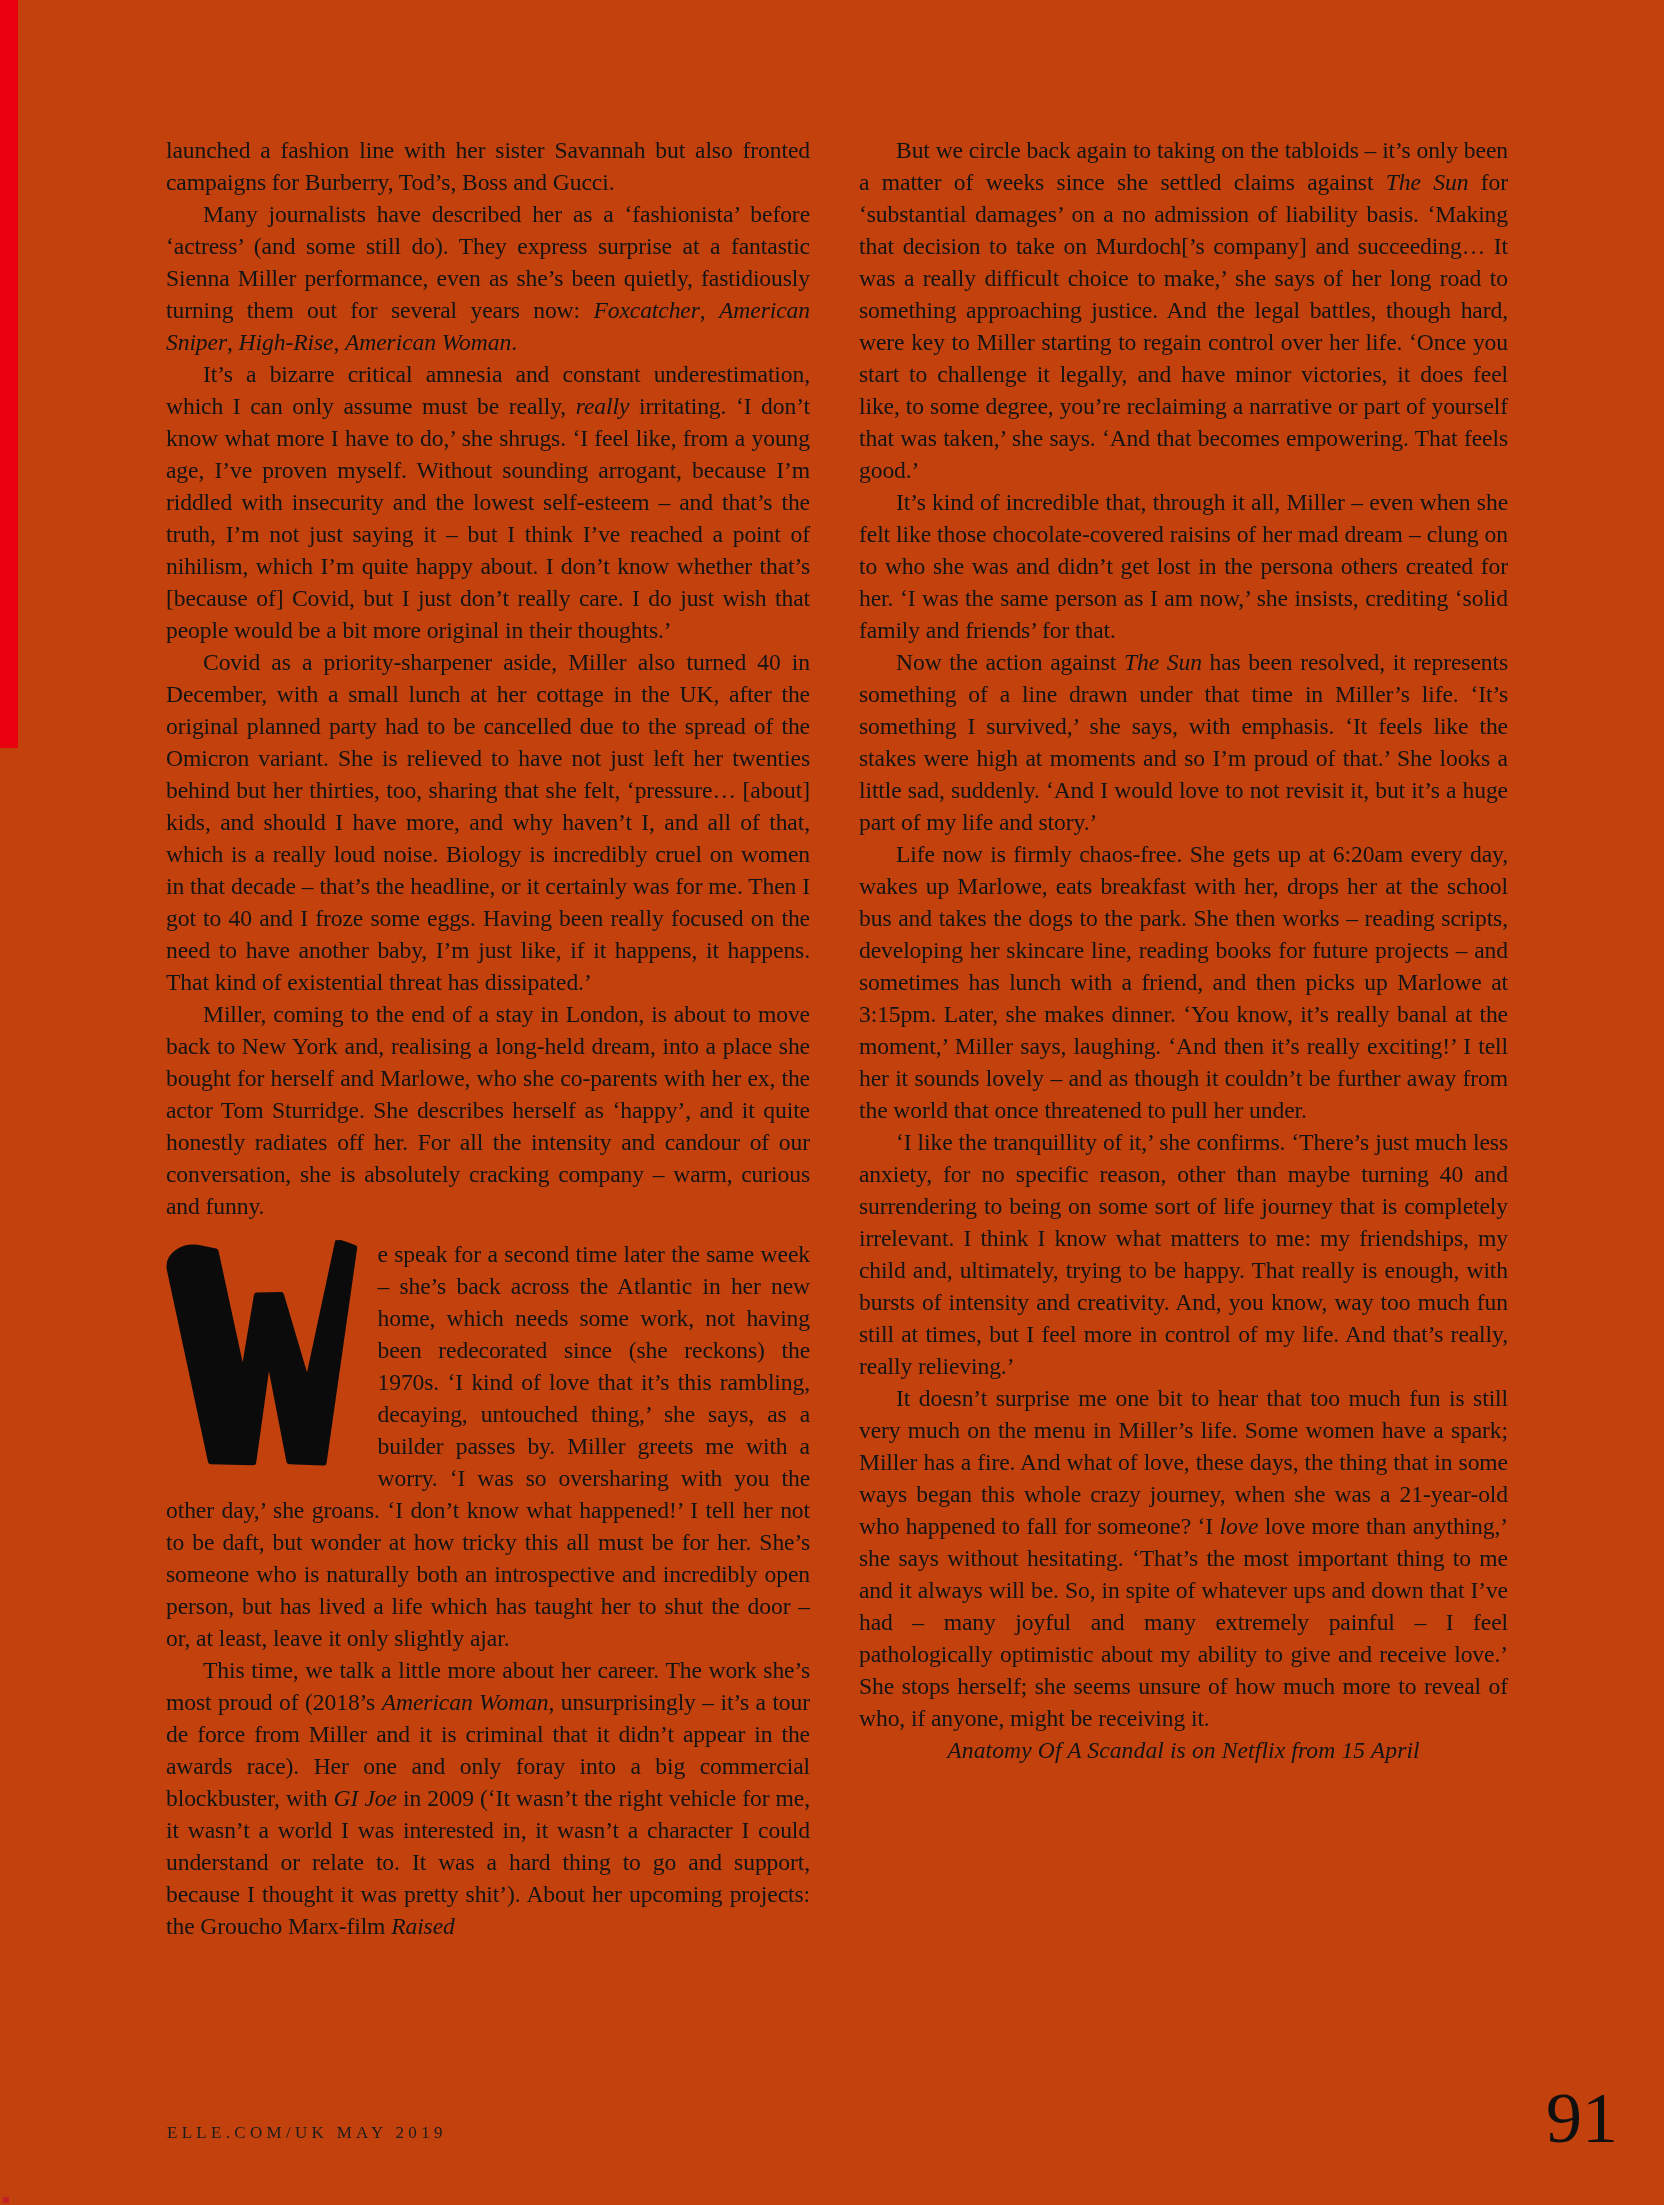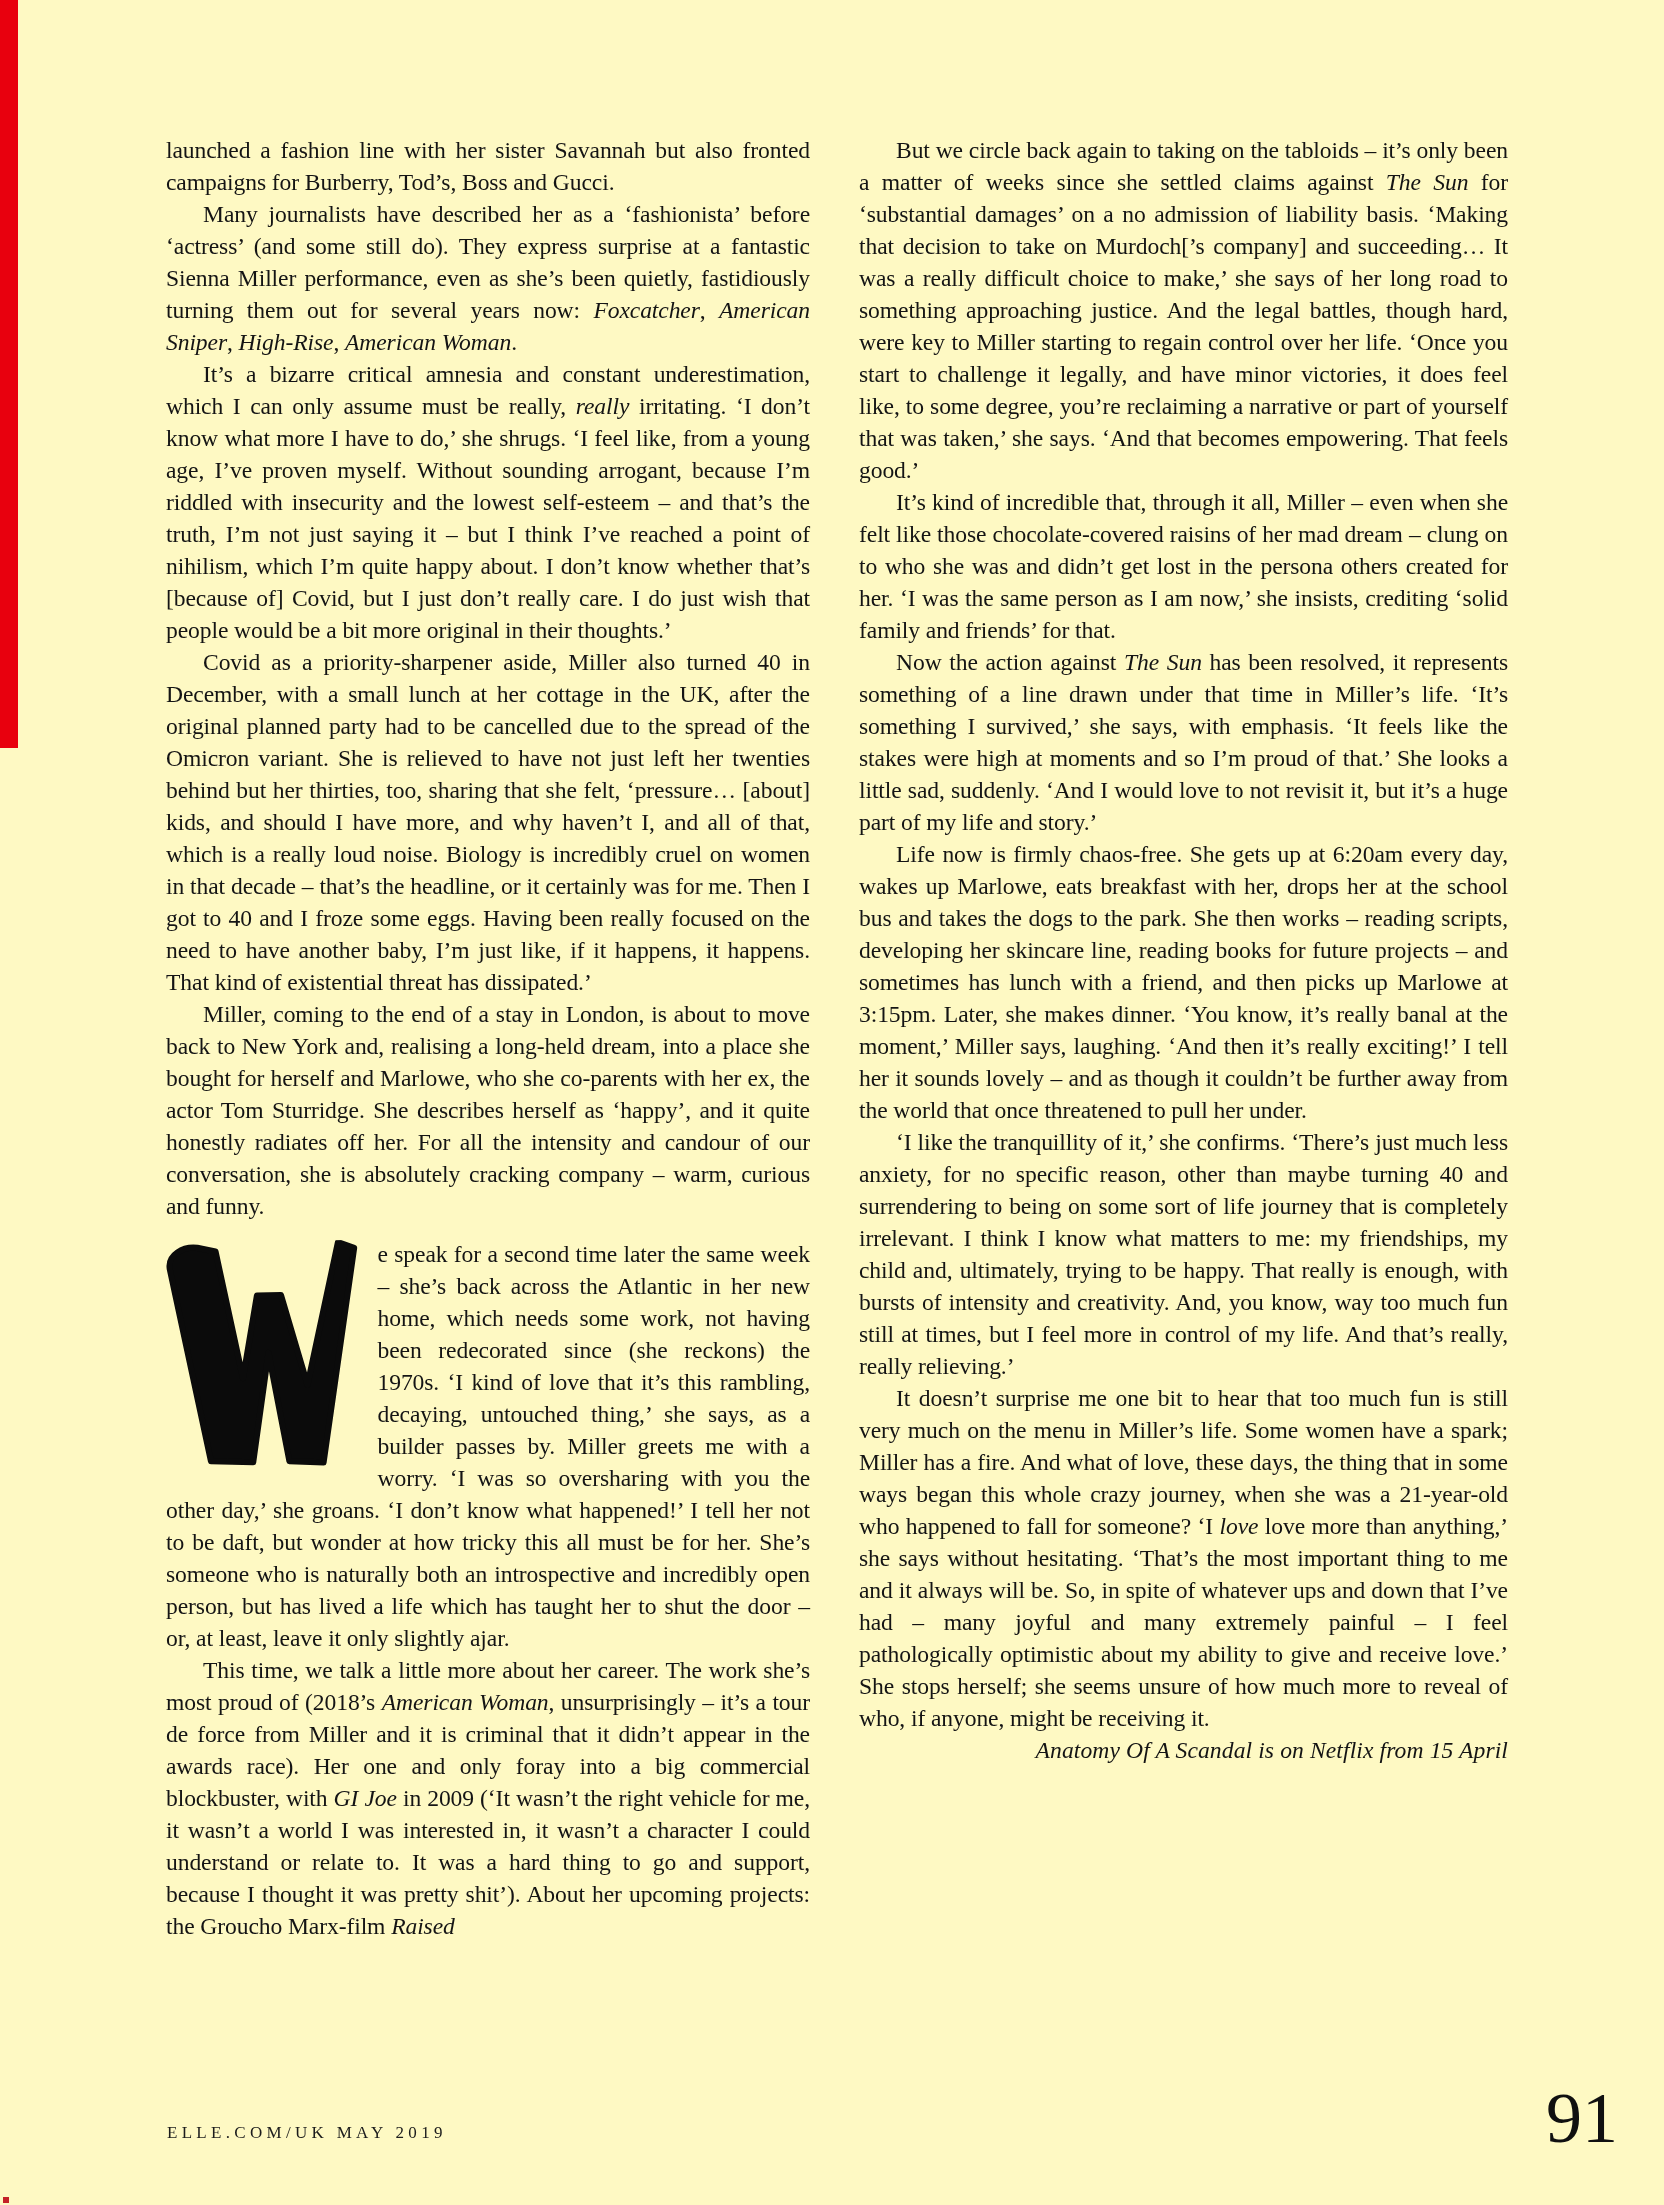--- a/index.html
+++ b/index.html
@@ -2,21 +2,21 @@
 <html style="font-size:10.5px"><head>
 <meta charset="utf-8">
 <style>
   html, body { margin:0; padding:0; background:#ffffff; }
   body {
     width:1664px; height:2205px; position:relative;
     font-family:"Liberation Serif", serif;
     color:#141414; overflow:hidden;
     border-right:0.7px solid #ececea;
   }
-  .page { position:absolute; inset:0; background:#fef9c3; }
+  .page { position:absolute; inset:0; background:#c2410c; }
 
   .red-strip { position:absolute; left:0; top:0; width:17.7px; height:748px; }
   .red-corner { position:absolute; left:3.3px; top:2197px; width:5.9px; height:5.9px; }
 
   .column {
     position:absolute; top:134px;
     font-size:23.6px; line-height:32px; letter-spacing:-0.1px;
     text-align:justify; text-justify:inter-word;
   }
   .column.left  { left:166px;  width:644px; }
@@ -32,21 +32,21 @@
     margin:3.9px 10.5px 1.3px 0; display:block;
   }
   .dropcap svg { width:100%; height:100%; display:block; transform:rotate(-1.5deg); }
 
   .end-mark {
     display:inline-block; width:14.4px; height:17px;
     border:2px solid #111; margin-left:9.2px; vertical-align:-1.3px;
   }
 
   p.para.credit {
-    font-style:italic; text-align:right; text-indent:0; letter-spacing:0.1px;
+    font-style:italic; text-align:center; text-indent:0; letter-spacing:0.1px;
   }
 
   .footer-left {
     position:absolute; left:167px; top:2123px;
     font-size:17px; letter-spacing:4.3px; color:#1c1c1c;
     white-space:nowrap;
   }
   .page-number {
     position:absolute; left:1546px; top:2084px;
     font-size:72px; line-height:68px; color:#101010;

